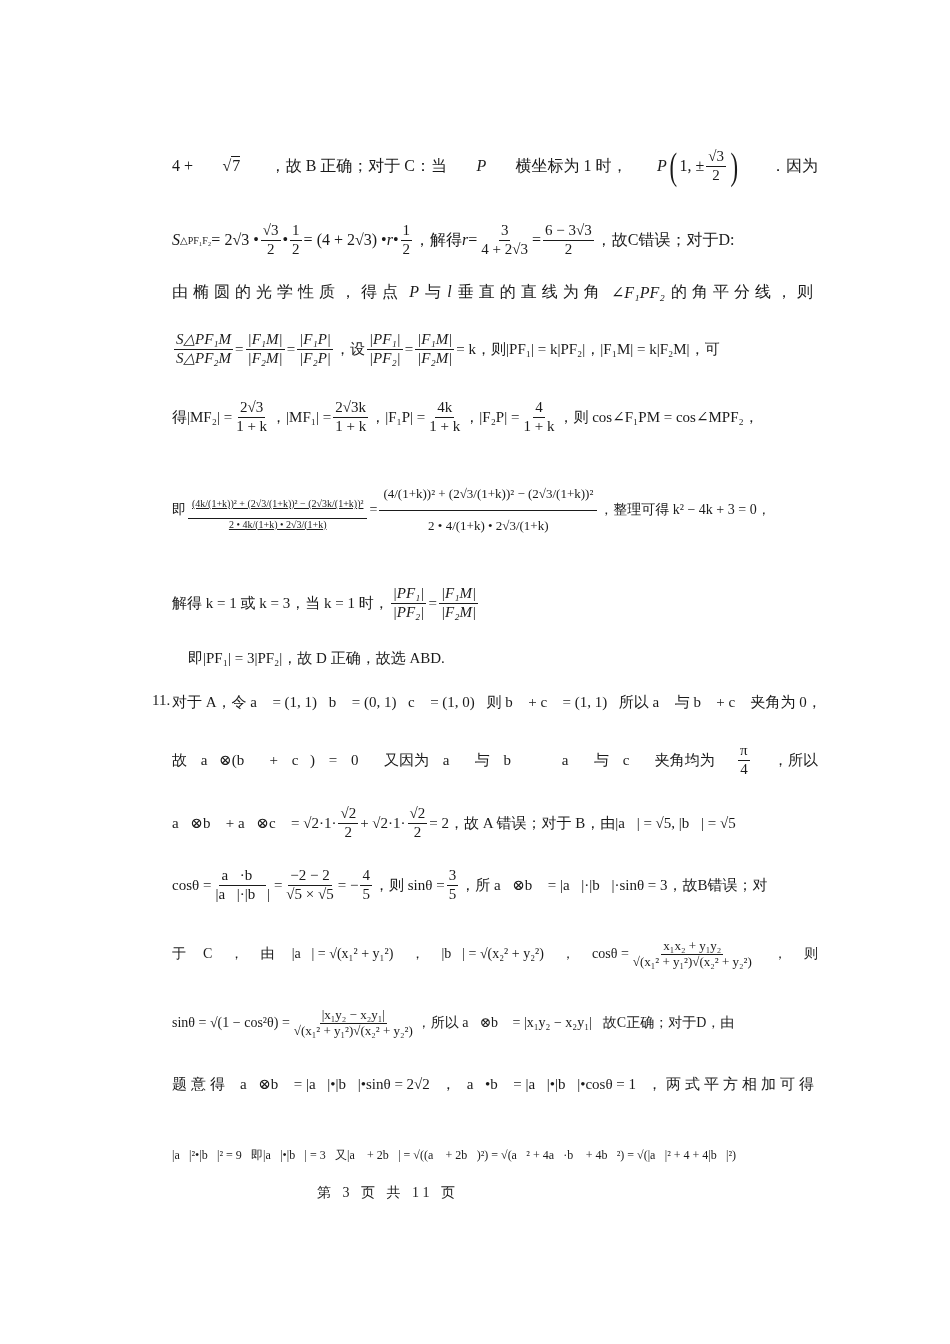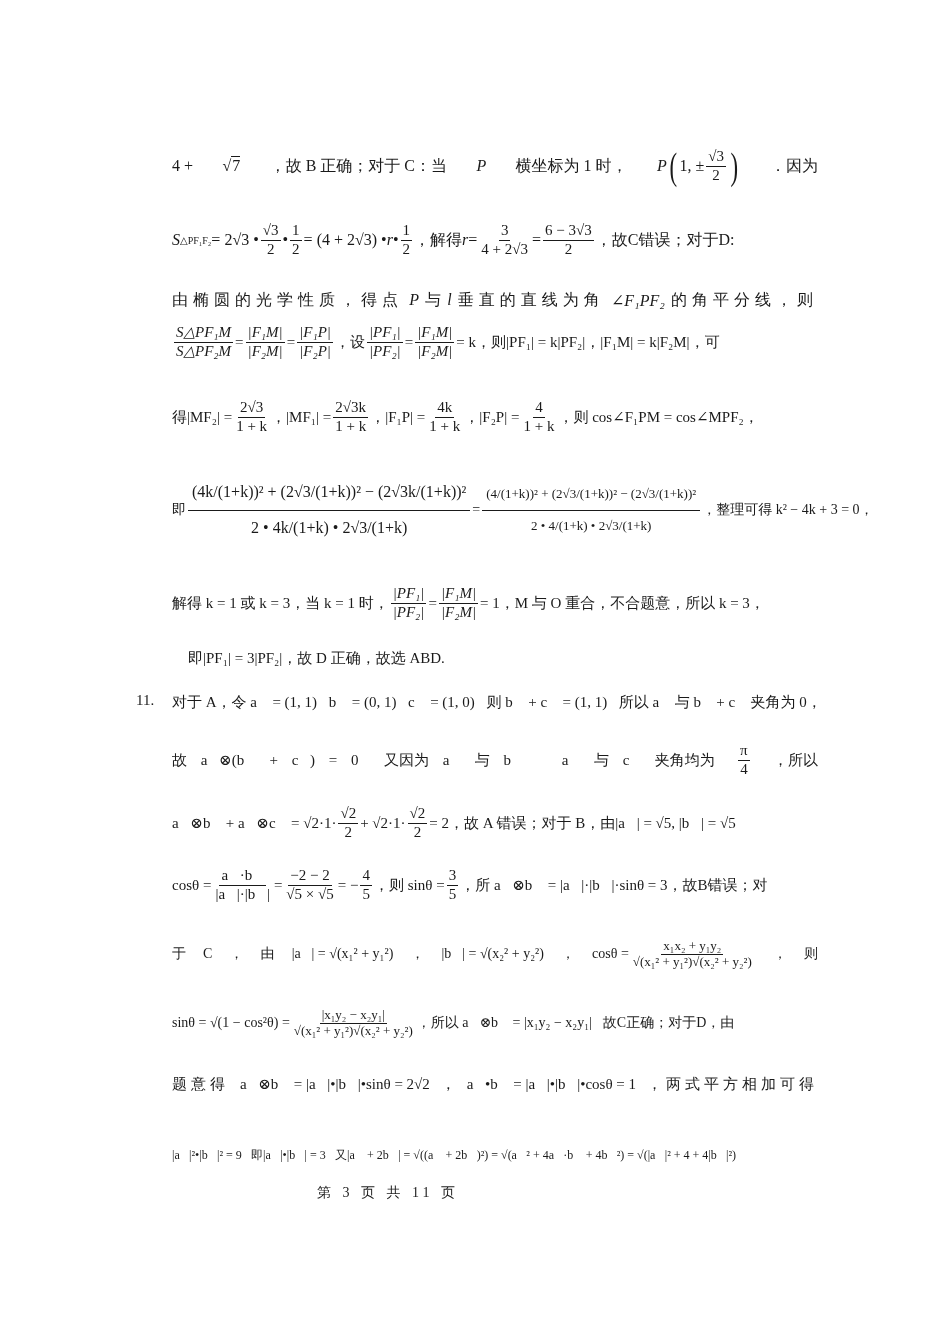--- a/index.html
+++ b/index.html
@@ -70,31 +70,31 @@
         <span class="d">4 + 2√3</span>
       </span>
     <span> = </span>
     <span class="frac">
         <span class="n">6 − 3√3</span>
         <span class="d">2</span>
       </span>
     <span>，故C错误；对于D:</span>
   </div>
 
-  <div class="line just m" style="top:288px;height:24px;">
+  <div class="line just m" style="top:280px;height:24px;">
     <span style="letter-spacing:5px;">由椭圆的光学性质，得点</span>
     <span class="i">P</span>
     <span>与</span>
     <span class="i">l</span>
     <span style="letter-spacing:5px;">垂直的直线为角</span>
     <span class="i">∠F₁PF₂</span>
     <span style="letter-spacing:5px;">的角平分线，则</span>
   </div>
 
-  <div class="line m" style="top:318px;height:48px;font-size:15px;text-align:right;">
+  <div class="line m" style="top:325px;height:48px;font-size:15px;text-align:right;">
     <span class="frac i">
         <span class="n">S△PF₁M</span>
         <span class="d">S△PF₂M</span>
       </span>=
     <span class="frac i">
         <span class="n">|F₁M|</span>
         <span class="d">|F₂M|</span>
       </span>=
     <span class="frac i">
         <span class="n">|F₁P|</span>
@@ -131,51 +131,50 @@
     <span>，|F₂P| = </span>
     <span class="frac">
         <span class="n">4</span>
         <span class="d">1 + k</span>
       </span>
     <span>，则 cos∠F₁PM = cos∠MPF₂，</span>
   </div>
 
   <div class="line m" style="top:460px;height:100px;font-size:14px;">
     <span>即</span>
-    <span class="frac" style="font-size:16px;">
+    <span class="frac" style="font-size:10px;text-decoration:underline;">
         <span class="n" style="padding:8px 4px;">(4k/(1+k))² + (2√3/(1+k))² − (2√3k/(1+k))²</span>
-        <span class="d" style="padding:8px 4px;">2 • 4k/(1+k) • 2√3/(1+k)</span>
+        <span class="d" style="padding:0 4px;">2 • 4k/(1+k) • 2√3/(1+k)</span>
       </span>
     <span> = </span>
     <span class="frac" style="font-size:13px;">
         <span class="n" style="padding:8px 4px;">(4/(1+k))² + (2√3/(1+k))² − (2√3/(1+k))²</span>
         <span class="d" style="padding:8px 4px;">2 • 4/(1+k) • 2√3/(1+k)</span>
       </span>
     <span>，整理可得 k² − 4k + 3 = 0，</span>
   </div>
 
   <div class="line m" style="top:580px;height:46px;font-size:15px;">
     <span>解得 k = 1 或 k = 3，当 k = 1 时，</span>
     <span class="frac i">
         <span class="n">|PF₁|</span>
         <span class="d">|PF₂|</span>
       </span>
     <span> = </span>
     <span class="frac i">
         <span class="n">|F₁M|</span>
         <span class="d">|F₂M|</span>
       </span>
-    <span> = 1，M 与 O 重合，不合题意，所以 k = 3，</span>
   </div>
 
   <div class="line m" style="top:646px;height:24px;font-size:15px;margin-left:16px;">
     <span>即|PF₁| = 3|PF₂|，故 D 正确，故选 ABD.</span>
   </div>
 
-  <span class="qnum m" style="top:692px;font-size:15px;">11.</span>
+  <span class="qnum m" style="top:692px;font-size:15px;margin-left:16px;">11.</span>
   <div class="line m" style="top:690px;height:24px;font-size:15px;">
     <span>对于 A，令 a⃗ = (1, 1)，b⃗ = (0, 1)，c⃗ = (1, 0)，则 b⃗ + c⃗ = (1, 1)，所以 a⃗ 与 b⃗ + c⃗ 夹角为 0，</span>
   </div>
 
   <div class="line just m" style="top:738px;height:44px;font-size:15px;">
     <span style="word-spacing:10px;">故 a⃗⊗(b⃗ + c⃗) = 0 ；又因为 a⃗ 与 b⃗ ， a⃗ 与 c⃗ 夹角均为</span>
     <span class="frac">
         <span class="n">π</span>
         <span class="d">4</span>
       </span>

